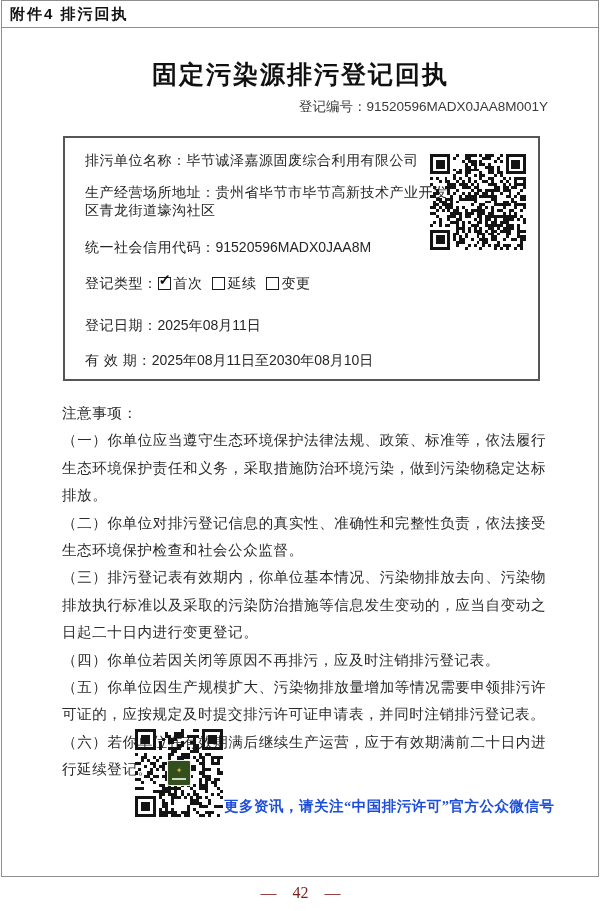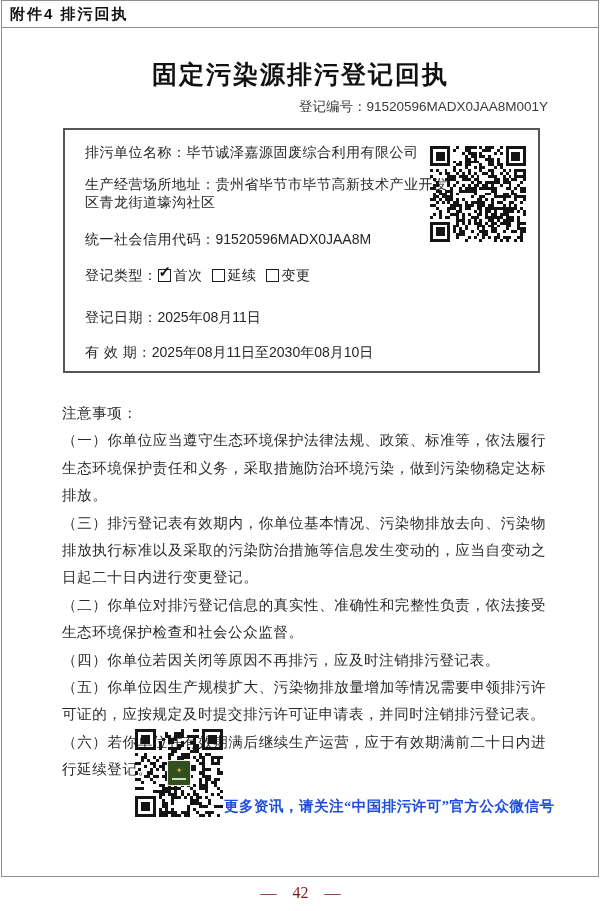--- a/index.html
+++ b/index.html
@@ -30,21 +30,21 @@
   .doc-title {
     position: absolute; left: 0; top: 58px; width: 100%;
     text-align: center; font-size: 25px; font-weight: bold; color: #111;
     letter-spacing: 2px;
   }
   .reg-no-line {
     position: absolute; right: 53px; top: 98px;
     font-size: 13.5px; color: #3a3a3a;
   }
   .info-box {
-    position: absolute; left: 63px; top: 128px; width: 477px; height: 245px;
+    position: absolute; left: 63px; top: 136px; width: 477px; height: 245px;
     border: 2px solid #565656; background: #fff;
     font-size: 14px; color: #262626;
   }
   .field { position: absolute; left: 20px; letter-spacing: 0.5px; }
   .field .latin { font-family: "Liberation Sans", sans-serif; letter-spacing: 0; }
   .f-name    { top: 14px; }
   .f-addr    { top: 45px; width: 374px; line-height: 18px; }
   .f-code    { top: 101px; }
   .f-type    { top: 137px; }
   .f-date    { top: 179px; }
@@ -566,22 +566,22 @@
           <path fill-rule="evenodd" d="M26 0h7v7h-7zM27 1v5h5v-5z"></path>
           <rect x="28" y="2" width="3" height="3"></rect>
           <path fill-rule="evenodd" d="M0 26h7v7h-7zM1 27v5h5v-5z"></path>
           <rect x="2" y="28" width="3" height="3"></rect>
         </svg></div>
   </div>
 
   <div class="notes">
     <p>注意事项：</p>
     <p>（一）你单位应当遵守生态环境保护法律法规、政策、标准等，依法履行生态环境保护责任和义务，采取措施防治环境污染，做到污染物稳定达标排放。</p>
+    <p>（二）你单位对排污登记信息的真实性、准确性和完整性负责，依法接受生态环境保护检查和社会公众监督。</p>
     <p>（三）排污登记表有效期内，你单位基本情况、污染物排放去向、污染物排放执行标准以及采取的污染防治措施等信息发生变动的，应当自变动之日起二十日内进行变更登记。</p>
-    <p>（二）你单位对排污登记信息的真实性、准确性和完整性负责，依法接受生态环境保护检查和社会公众监督。</p>
     <p>（四）你单位若因关闭等原因不再排污，应及时注销排污登记表。</p>
     <p>（五）你单位因生产规模扩大、污染物排放量增加等情况需要申领排污许可证的，应按规定及时提交排污许可证申请表，并同时注销排污登记表。</p>
     <p>（六）若你单位在有效期满后继续生产运营，应于有效期满前二十日内进行延续登记。</p>
   </div>
 
   <div class="qr-bottom">
     <div class="qr-grid"><svg viewBox="0 0 29 29" width="100%" height="100%" shape-rendering="crispEdges" fill="#141414">
           <rect x="15" y="0" width="1" height="1"></rect>
           <rect x="19" y="0" width="1" height="1"></rect>
           <rect x="20" y="0" width="1" height="1"></rect>

